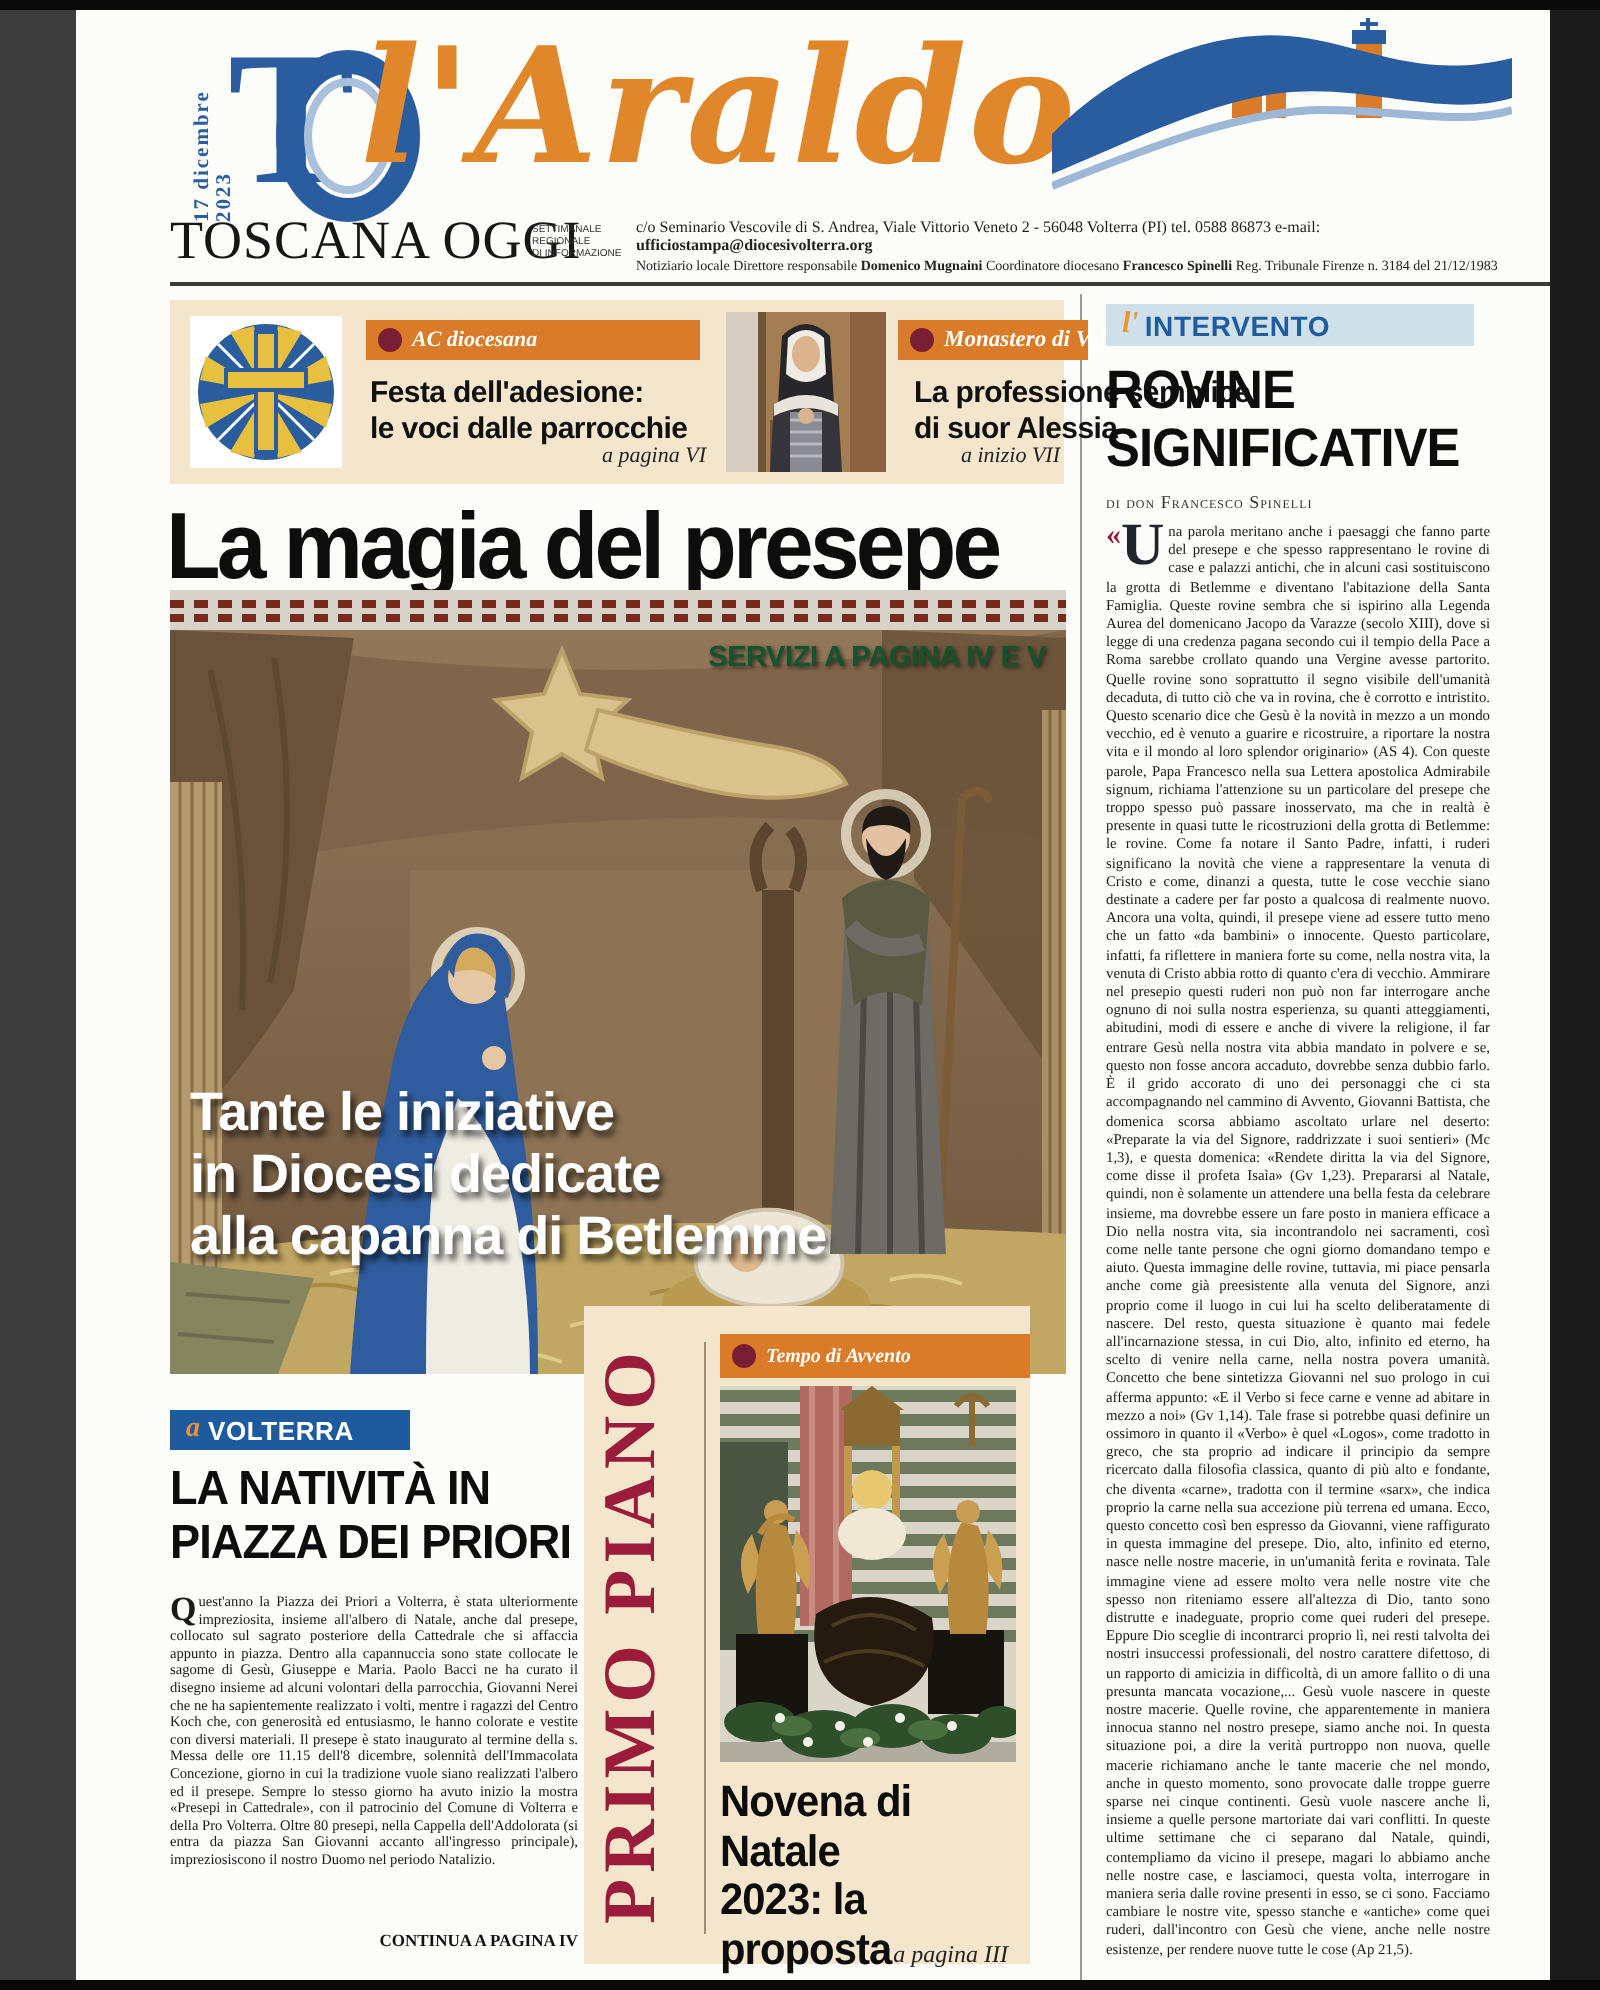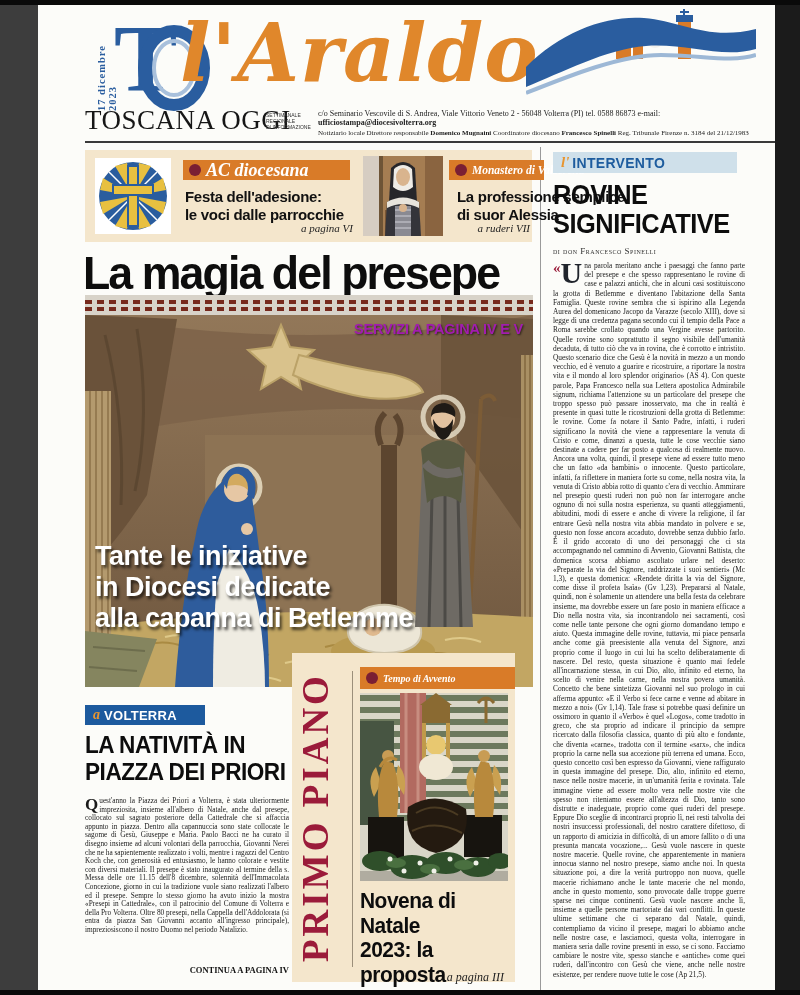--- a/index.html
+++ b/index.html
@@ -19,31 +19,31 @@
   .brand{font-size:27px;letter-spacing:.5px;color:#161616;}
   .brand-sub{font-size:5px;line-height:6px;color:#333;font-family:"Liberation Sans",sans-serif;}
   .addr1{font-size:8px;color:#222;}
   .addr2{font-size:7px;color:#222;}
   .addr-b{font-weight:bold;}
   .rule{position:absolute;background:#3a3a3a;}
   
   .teaser-strip{background:#f4e6cc;}
   .tagbar{background:#d97b28;color:#fff;display:flex;align-items:center;padding:0 6px;height:20px;}
   .tagbar .dot{width:12px;height:12px;border-radius:50%;background:#7a1f33;margin-right:5px;flex:0 0 auto;}
-  .tagbar .tagtext{font-style:italic;font-size:18px;font-weight:bold;white-space:nowrap;}
+  .tagbar .tagtext{font-style:italic;font-size:11px;font-weight:bold;white-space:nowrap;}
   .teaser-title{font-family:"Liberation Sans",sans-serif;font-weight:bold;font-size:15px;line-height:17.5px;
                 color:#111;letter-spacing:-.3px;}
   .pageref{font-style:italic;font-size:11px;color:#222;text-align:right;}
   
   .main-headline{font-family:"Liberation Sans",sans-serif;font-weight:bold;font-size:47px;color:#0d0d0d;
                  letter-spacing:-2px;transform:scaleX(.95);transform-origin:left top;white-space:nowrap;}
   .cond{font-family:"Liberation Sans",sans-serif;font-weight:bold;color:#0d0d0d;
         transform:scaleX(.94);transform-origin:left top;letter-spacing:-.5px;}
   
-  .kicker{font-family:"Liberation Sans",sans-serif;font-weight:bold;font-size:14.5px;color:#a21caf;
+  .kicker{font-family:"Liberation Sans",sans-serif;font-weight:bold;font-size:14.5px;color:#14532d;
           text-shadow:1px 1px 2px rgba(0,0,0,.6);letter-spacing:-.2px;}
   .photo-caption{font-family:"Liberation Sans",sans-serif;font-weight:bold;font-size:27px;line-height:31px;
                  color:#fff;text-shadow:2px 3px 3px rgba(0,0,0,.65);letter-spacing:-.5px;}
   
   .bluebar{background:#1d5a9e;color:#fff;display:flex;align-items:center;padding:0 8px;height:20px;}
   .bluebar .a{font-style:italic;font-family:"Liberation Serif",serif;color:#e8952f;font-weight:bold;
               font-size:14px;margin-right:4px;}
   .bluebar .lbl{font-family:"Liberation Sans",sans-serif;font-weight:bold;font-size:13px;letter-spacing:.3px;}
   .lblue-bar{background:#cfe0ea;display:flex;align-items:center;padding:0 8px;height:21px;}
   .lblue-bar .a{font-style:italic;font-family:"Liberation Serif",serif;color:#e8952f;font-weight:bold;
@@ -162,21 +162,21 @@
           <path d="M32 54 h16 M32 60 h16 M32 66 h16 M32 72 h16" stroke="#b8b8c0" stroke-width="1.5"></path>
           <circle cx="40" cy="52" r="4" fill="#d9b48e"></circle>
         </svg>
       </div>
       <div class="abs tagbar" style="left:364px;top:10px;width:83px;">
         <span class="dot"></span>
         <span class="tagtext" style="font-size:11.5px;">Monastero di Valserena</span>
       </div>
       <div class="abs teaser-title pre" style="left:372px;top:38px;width:170px;">La professione semplice
 di suor Alessia</div>
-      <div class="abs pageref" style="left:335px;top:72px;width:110px;">a ruderi VII</div>
+      <div class="abs pageref" style="left:335px;top:72px;width:110px;">a inizio VII</div>
     </div>
 
     <div class="abs main-headline" style="left:45px;top:240px;">La magia del presepe</div>
 
     <div class="abs" style="left:47px;top:290px;width:448px;height:392px;z-index:1;">
       <svg width="448" height="392" viewBox="0 0 448 392" preserveAspectRatio="none">
         <defs>
           <linearGradient id="gBrown" x1="0" y1="0" x2="0" y2="1">
             <stop offset="0" stop-color="#94795a"></stop>
               <stop offset="1" stop-color="#6e563e"></stop>

